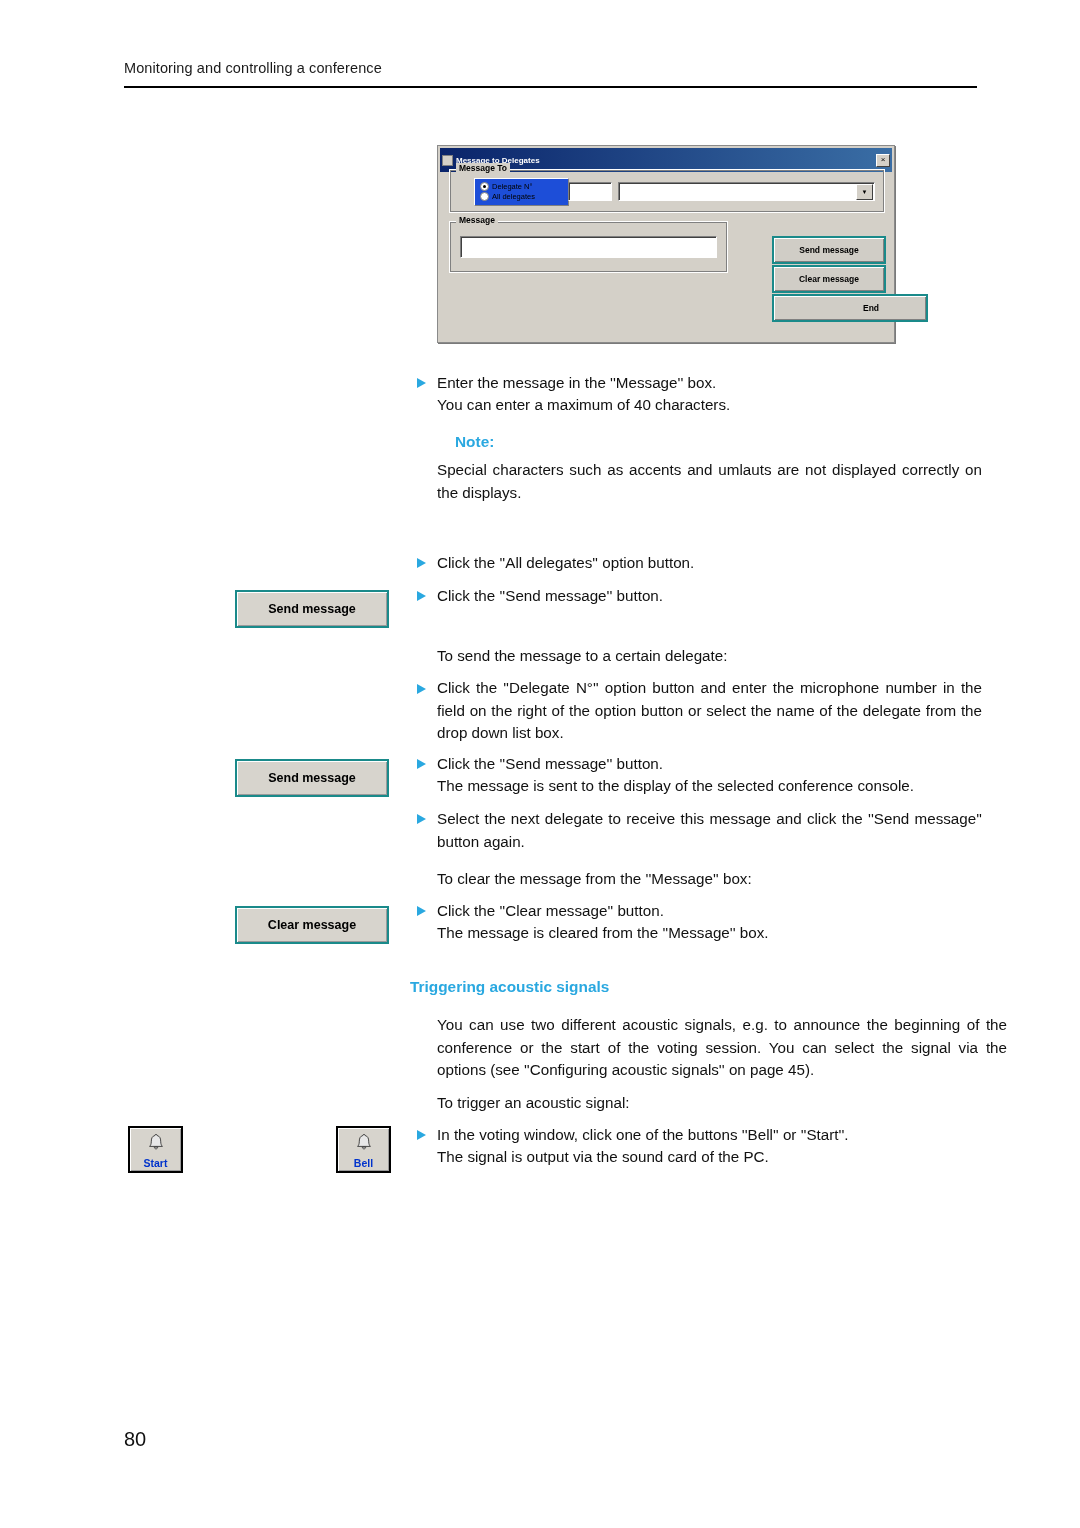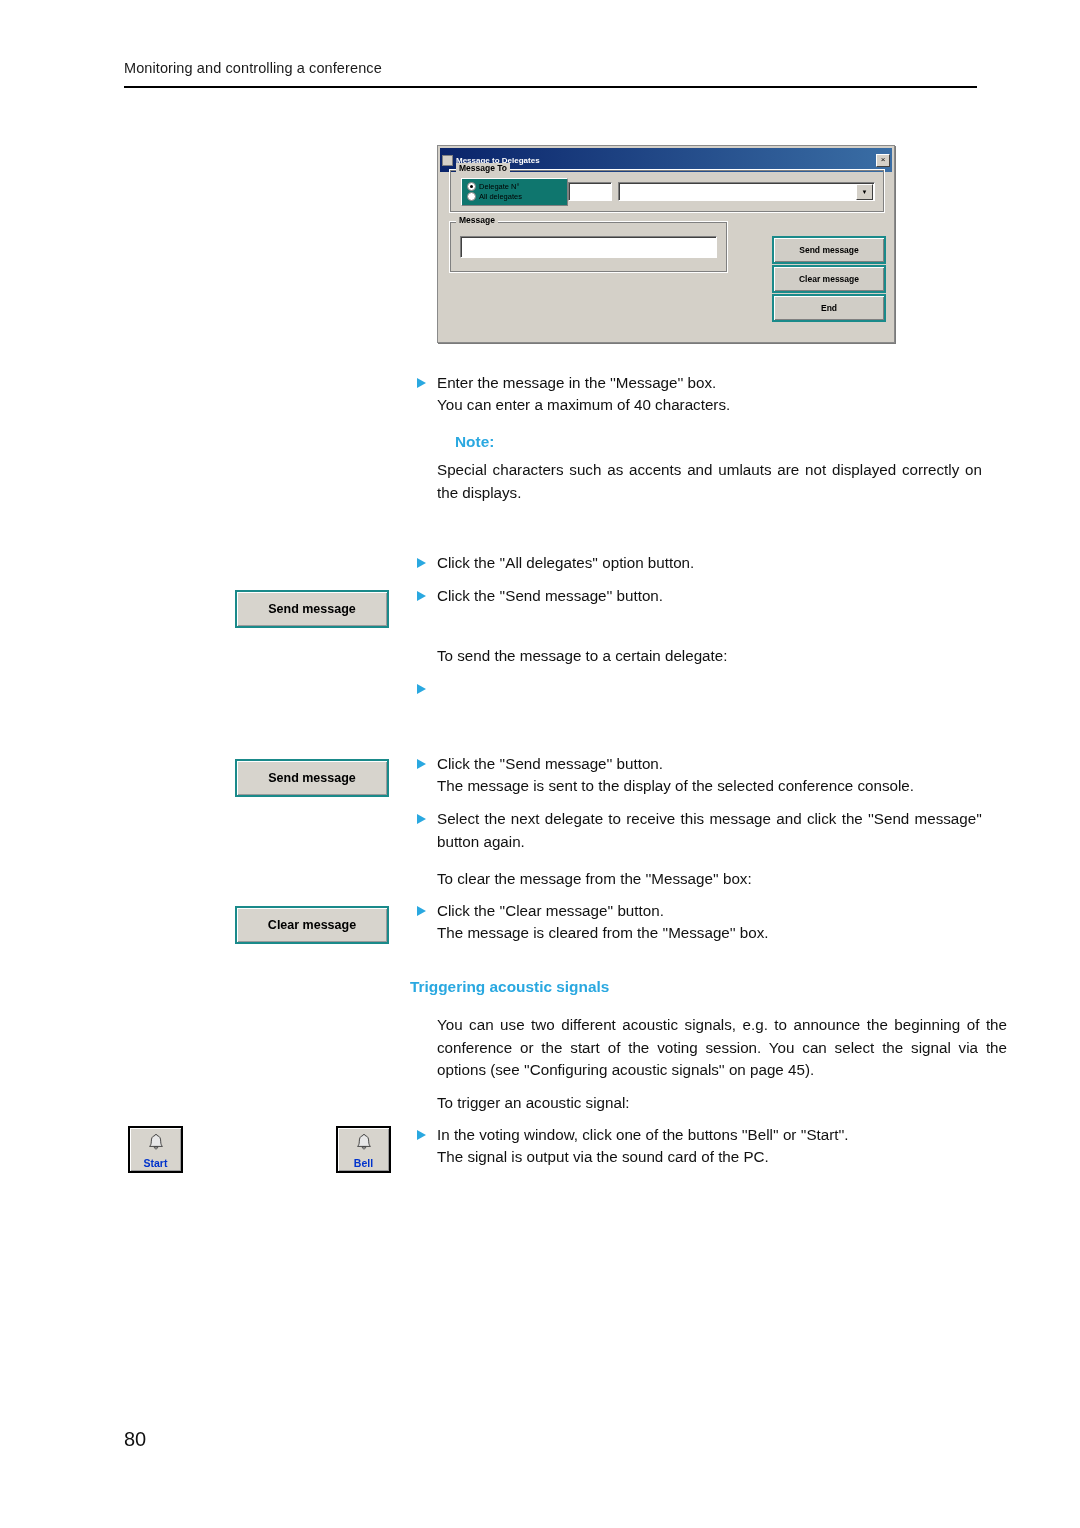--- a/index.html
+++ b/index.html
@@ -105,28 +105,27 @@
     white-space: nowrap;
   }
   .grp-messageto {
     left: 11px; top: 23px; width: 434px; height: 42px;
   }
   .grp-message {
     left: 11px; top: 75px; width: 277px; height: 50px;
   }
   .radio-box {
     position: absolute;
-    left: 11px; top: 8px;
+    left: 24px; top: 8px;
     width: 93px; height: 26px;
-    background: #0f766e;
+    background: #1d4ed8;
     border-top: 1px solid #ffffff;
     border-left: 1px solid #ffffff;
     border-right: 1px solid #808080;
     border-bottom: 1px solid #808080;
-    padding-left: 12px;
   }
   .radio-row {
     position: absolute;
     left: 5px;
     display: flex;
     align-items: center;
     font-size: 7.5px;
     white-space: nowrap;
   }
   .radio-row.r1 { top: 3px; }
@@ -204,21 +203,21 @@
     font-size: 8.5px;
     font-weight: bold;
     color: #000;
     display: flex;
     align-items: center;
     justify-content: center;
     box-shadow: inset 1px 1px 0 #ffffff, inset -1px -1px 0 #808080;
   }
   .dlg-btn.b1 { left: 334px; top: 90px; }
   .dlg-btn.b2 { left: 334px; top: 119px; }
-  .dlg-btn.b3 { left: 334px; top: 148px; }
+  .dlg-btn.b3 { left: 334px; top: 148px; padding-left: 42px; }
 
   
   .txt {
     position: absolute;
     font-size: 15.2px;
     color: #111111;
     line-height: 22.5px;
   }
   .col-body { left: 437px; width: 543px; }
   .bullet {
@@ -352,20 +351,21 @@
 
   <div class="bullet" style="left:417px; top:558px;"></div>
   <div class="txt col-body" style="top:552px;">Click the ''All delegates'' option button.</div>
 
   <div class="bullet" style="left:417px; top:591px;"></div>
   <div class="txt col-body" style="top:585px;">Click the ''Send message'' button.</div>
 
   <div class="txt col-body" style="top:645px;">To send the message to a certain delegate:</div>
 
   <div class="bullet" style="left:417px; top:684px;"></div>
+  <div class="txt col-body justify" style="top:677px; width:545px;">Click the ''Delegate N°'' option button and enter the microphone number in the field on the right of the option button or select the name of the delegate from the drop down list box.</div>
 
   <div class="bullet" style="left:417px; top:759px;"></div>
   <div class="txt col-body" style="top:753px;">Click the ''Send message'' button.</div>
   <div class="txt col-body" style="top:775px; width:560px;">The message is sent to the display of the selected conference console.</div>
 
   <div class="bullet" style="left:417px; top:814px;"></div>
   <div class="txt col-body" style="top:868px;">To clear the message from the ''Message'' box:</div>
 
   <div class="txt col-body justify" style="top:808px; width:545px;">Select the next delegate to receive this message and click the ''Send message'' button again.</div>
 

